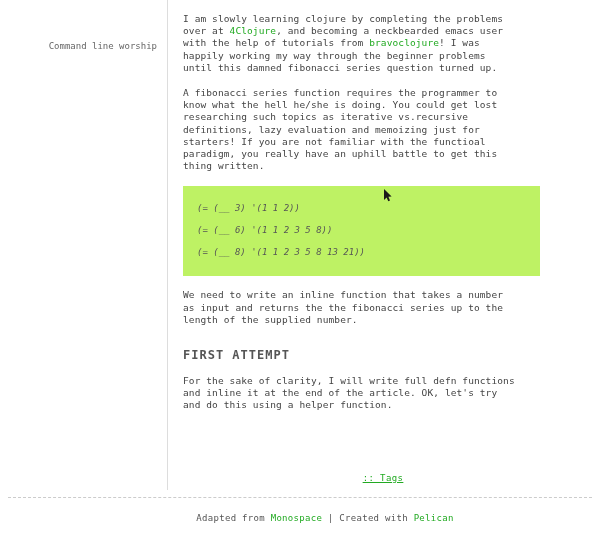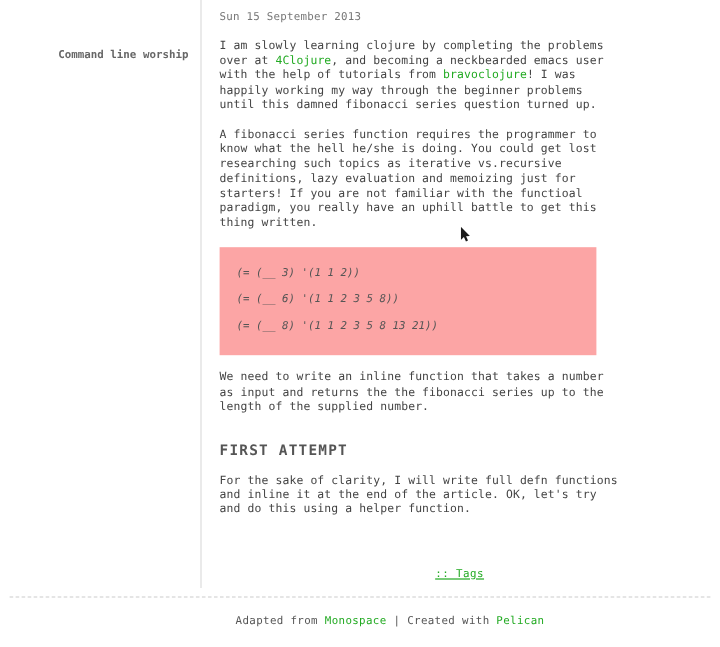--- a/index.html
+++ b/index.html
@@ -41,21 +41,20 @@
     letter-spacing: 0.5px;
     margin: 0;
     line-height: 20px;
   }
   .site-tagline {
     font-family: "DejaVu Sans Mono", monospace;
     font-size: 9px;
     color: #666666;
     margin-top: 33px;
     line-height: 12px;
-    font-weight: bold;
   }
   
   .content {
     position: absolute;
     left: 183px;
     top: 0;
     width: 400px;
   }
   h1.post-title {
     font-family: "DejaVu Sans Mono", monospace;
@@ -88,22 +87,22 @@
   h2.section-heading {
     font-family: "DejaVu Sans Mono", monospace;
     font-size: 12px;
     font-weight: bold;
     color: #555555;
     letter-spacing: 1px;
     margin: 22px 0 0 0;
   }
   .code-block {
     margin-top: 14px;
-    width: 314px;
-    background: #fca5a5;
+    width: 357px;
+    background: #bef264;
     padding: 11px 14px 13px 14px;
     box-sizing: border-box;
   }
   .code-line {
     font-family: "DejaVu Sans Mono", monospace;
     font-size: 9px;
     font-style: italic;
     color: #555555;
     line-height: 22px;
     white-space: pre;
@@ -159,21 +158,20 @@
 <body>
 
 <div class="page">
 
   <div class="sidebar">
     <div class="site-tagline">Command line worship</div>
   </div>
 
   <div class="content">
 
-    <div class="post-date">Sun 15 September 2013</div>
 
     <p class="body-text"><span>I am slowly learning clojure by completing the problems over at </span><a class="inline-link" href="#">4Clojure</a><span>, and becoming a neckbearded emacs user with the help of tutorials from </span><a class="inline-link" href="#">bravoclojure</a><span>! I was happily working my way through the beginner problems until this damned fibonacci series question turned up.</span></p>
 
     <p class="body-text">A fibonacci series function requires the programmer to know what the hell he/she is doing. You could get lost researching such topics as iterative vs.recursive definitions, lazy evaluation and memoizing just for starters! If you are not familiar with the functioal paradigm, you really have an uphill battle to get this thing written.</p>
 
 
     <div class="code-block">
       <div class="code-line">(= (__ 3) '(1 1 2))</div>
       <div class="code-line">(= (__ 6) '(1 1 2 3 5 8))</div>
       <div class="code-line">(= (__ 8) '(1 1 2 3 5 8 13 21))</div>

